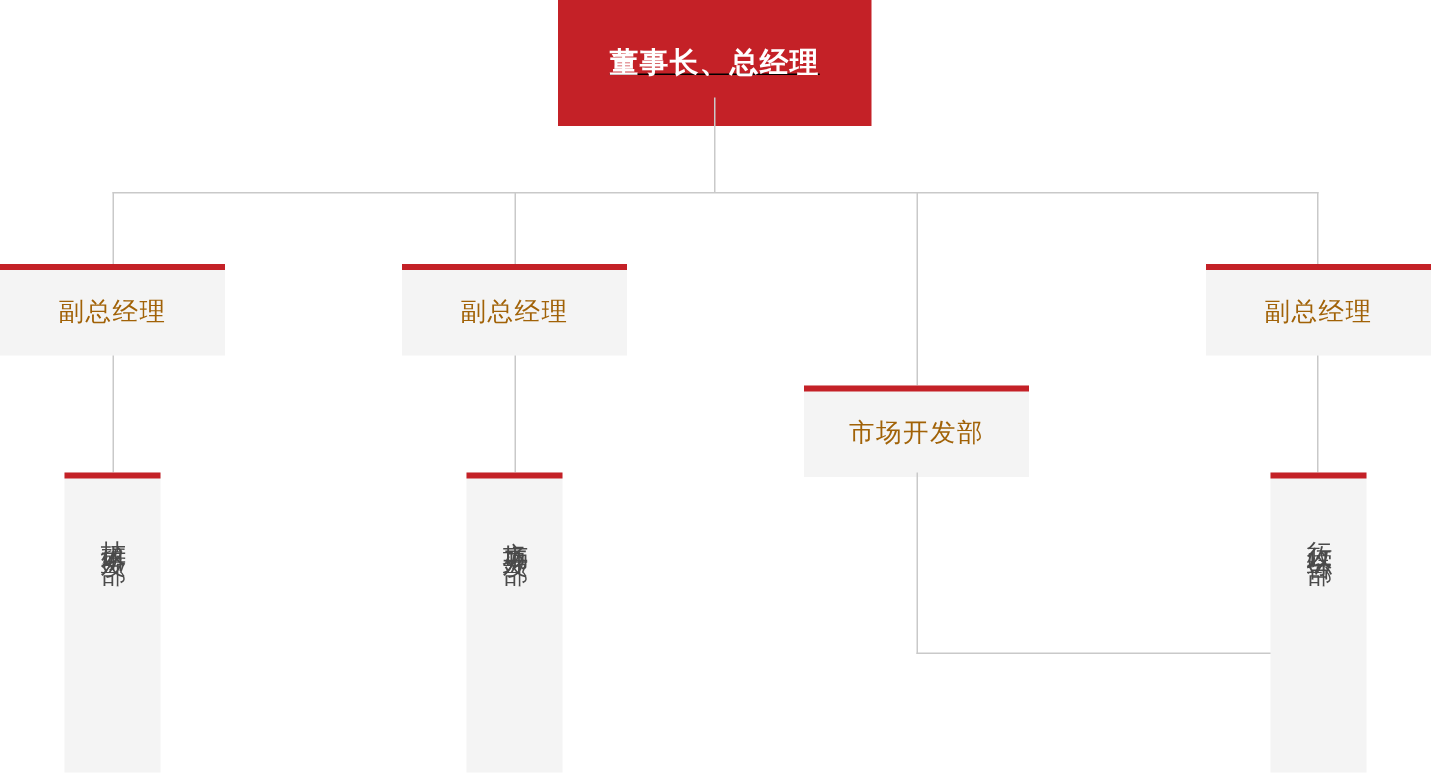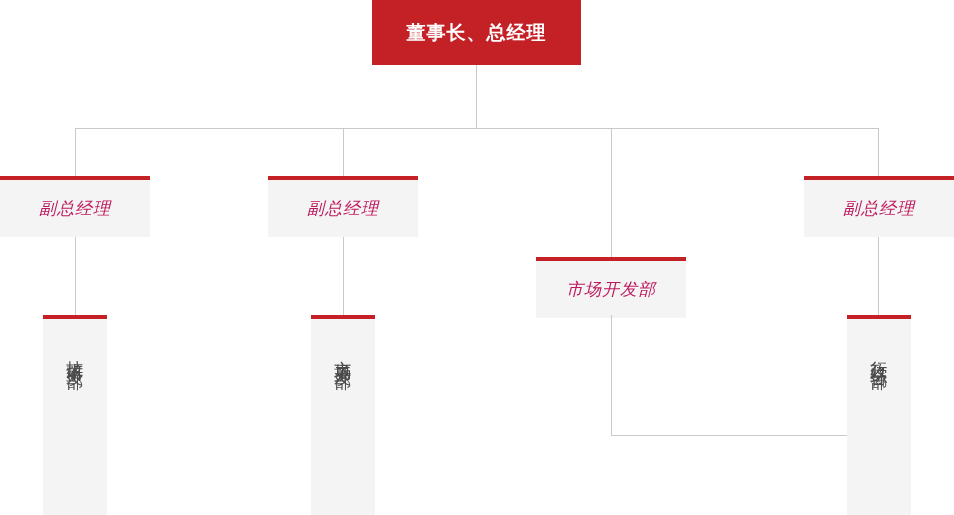--- a/index.html
+++ b/index.html
@@ -32,26 +32,27 @@
     height: 1px;
     background: #c9c9c9;
   }
 
   
   .node-top {
     position: absolute;
     left: 372px;
     top: 0px;
     width: 209px;
-    height: 65px;
+    height: 84px;
     background: #c42127;
     display: flex;
     align-items: center;
     justify-content: center;
     box-sizing: border-box;
+    text-decoration: underline;
   }
   .node-top .node-label {
     color: #ffffff;
     font-size: 19px;
     font-weight: bold;
     letter-spacing: 1px;
     line-height: 1;
     white-space: nowrap;
   }
 
@@ -60,26 +61,25 @@
     position: absolute;
     height: 61px;
     background: #f4f4f4;
     border-top: 4px solid #c42127;
     display: flex;
     align-items: center;
     justify-content: center;
     box-sizing: border-box;
   }
   .node-mgr .node-label {
-    color: #be185d;
+    color: #a16207;
     font-size: 17px;
     letter-spacing: 1px;
     line-height: 1;
     white-space: nowrap;
-    font-style: italic;
   }
 
   .mgr-1 { left: 0px;   top: 176px; width: 150px; }
   .mgr-2 { left: 268px; top: 176px; width: 150px; }
   .mgr-3 { left: 536px; top: 257px; width: 150px; }
   .mgr-4 { left: 804px; top: 176px; width: 150px; }
 
   
   .node-dept {
     position: absolute;

